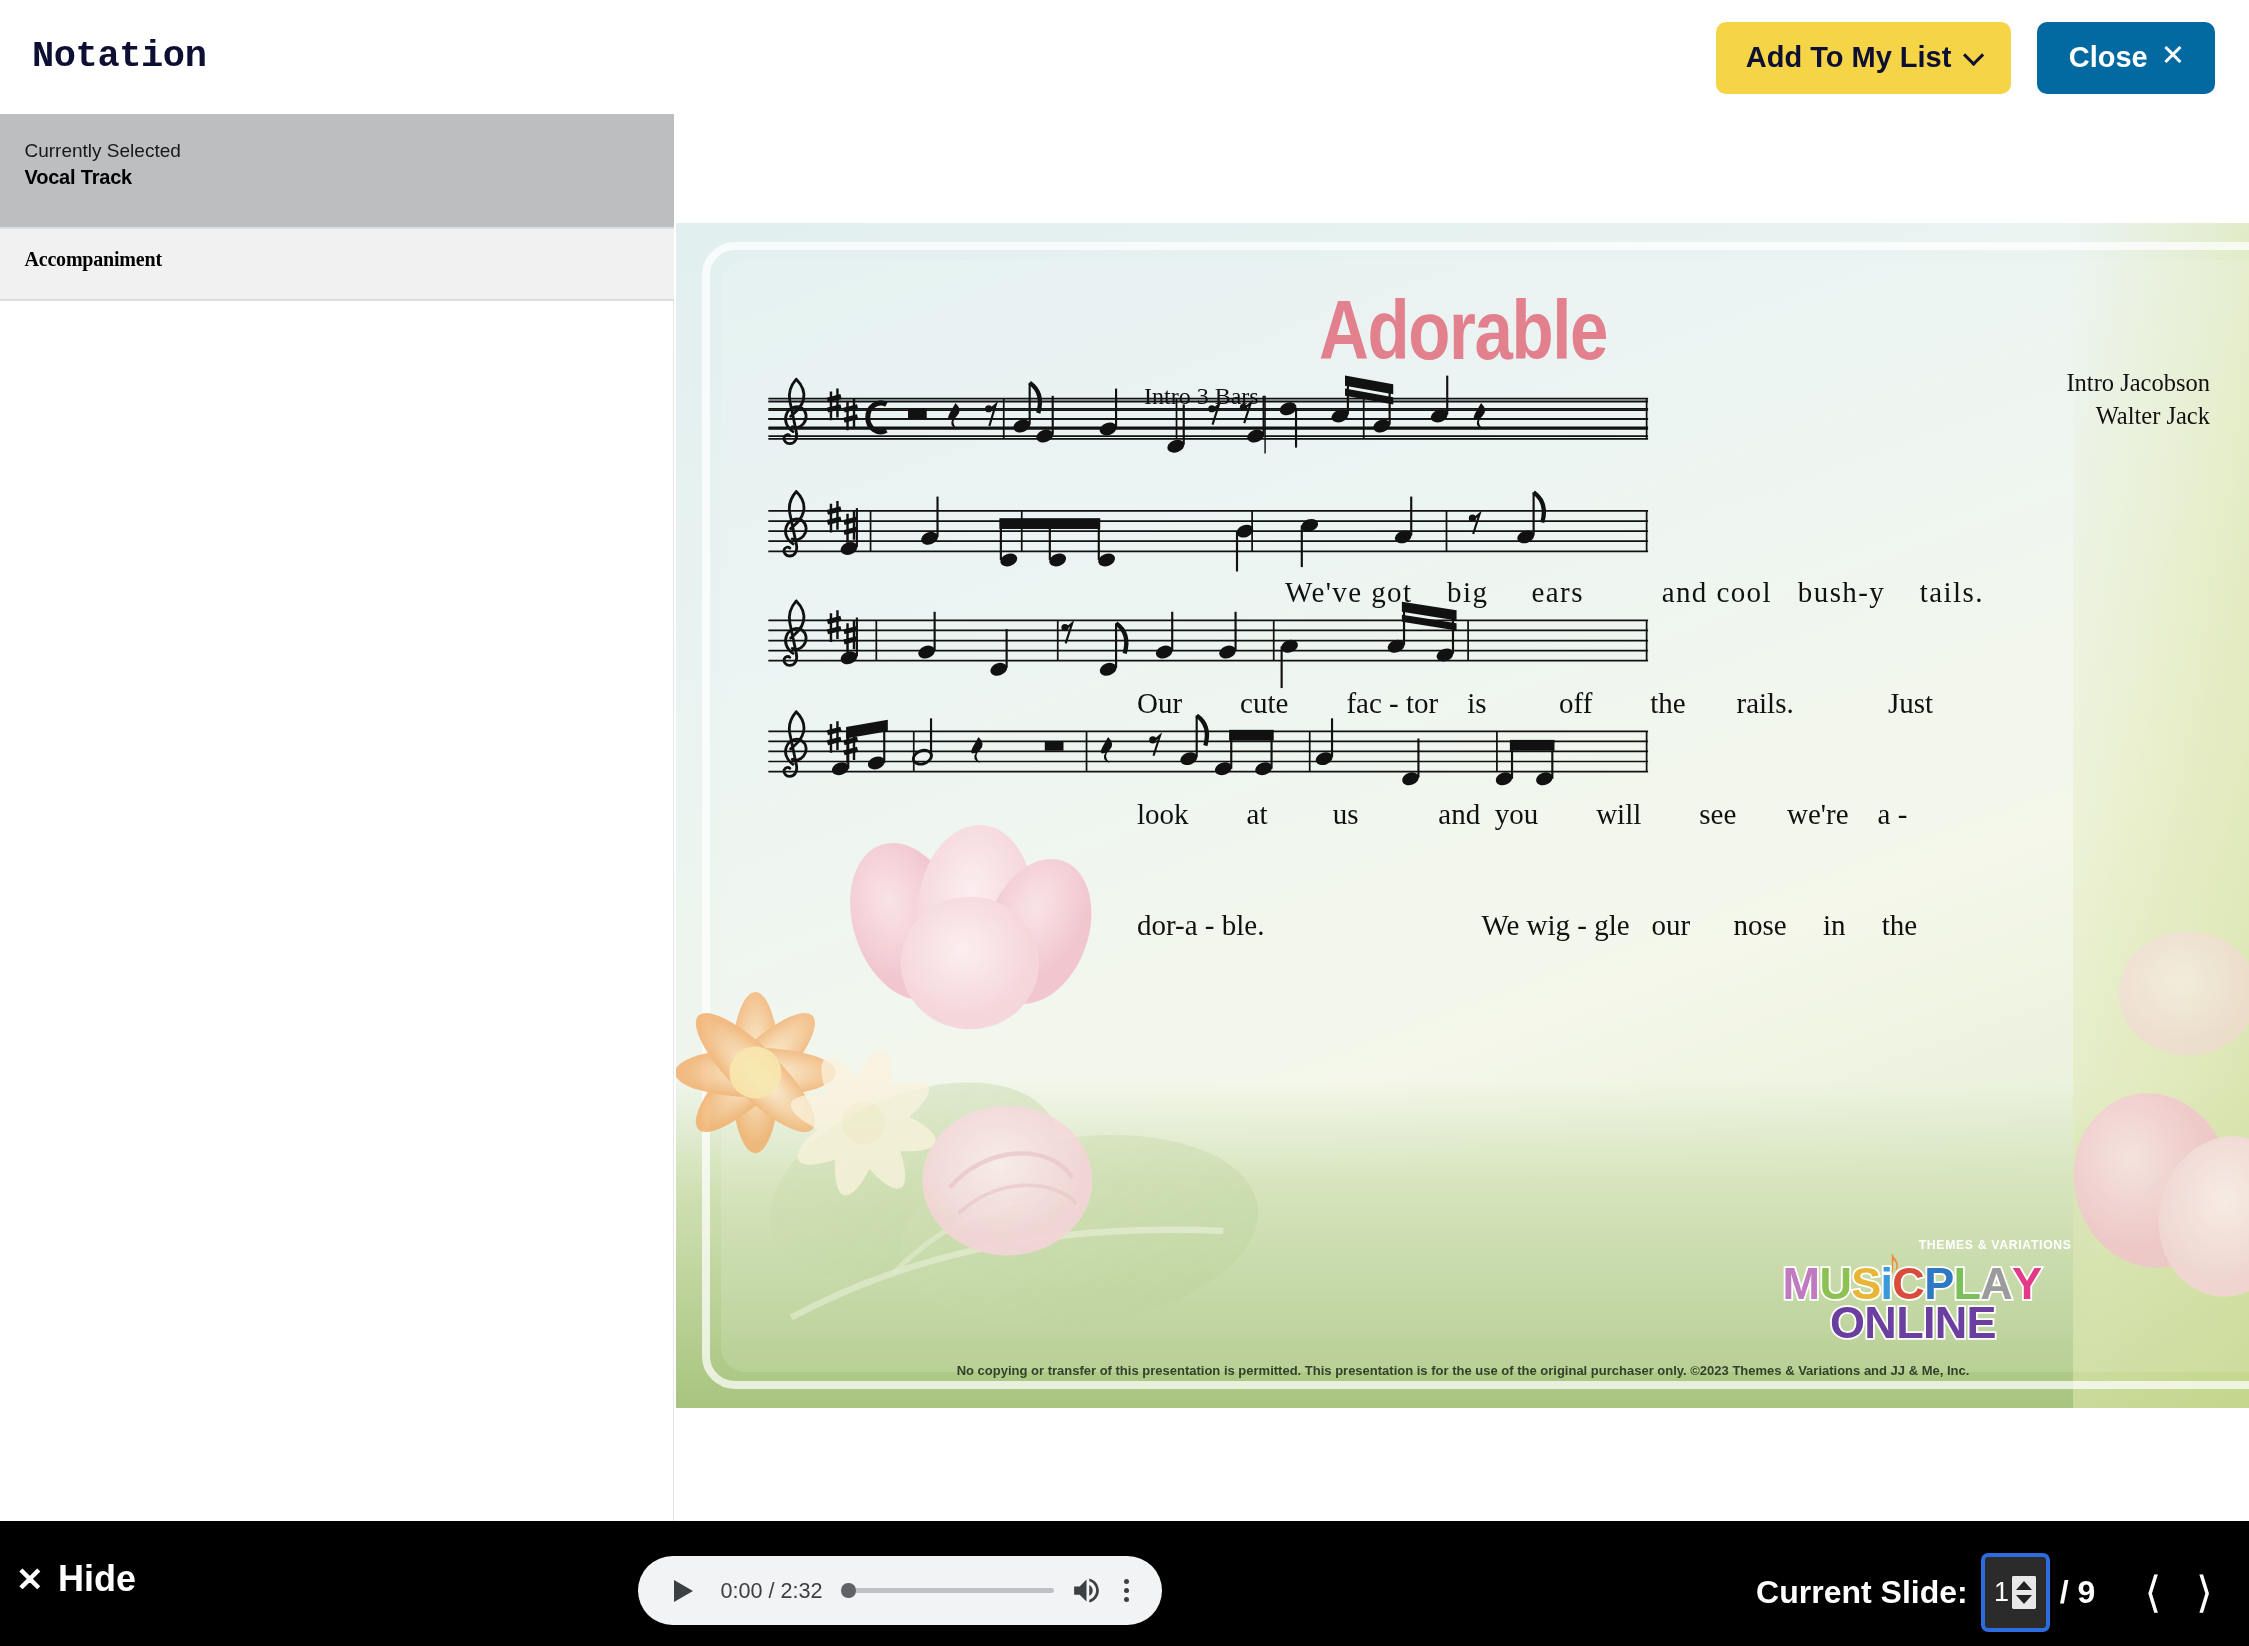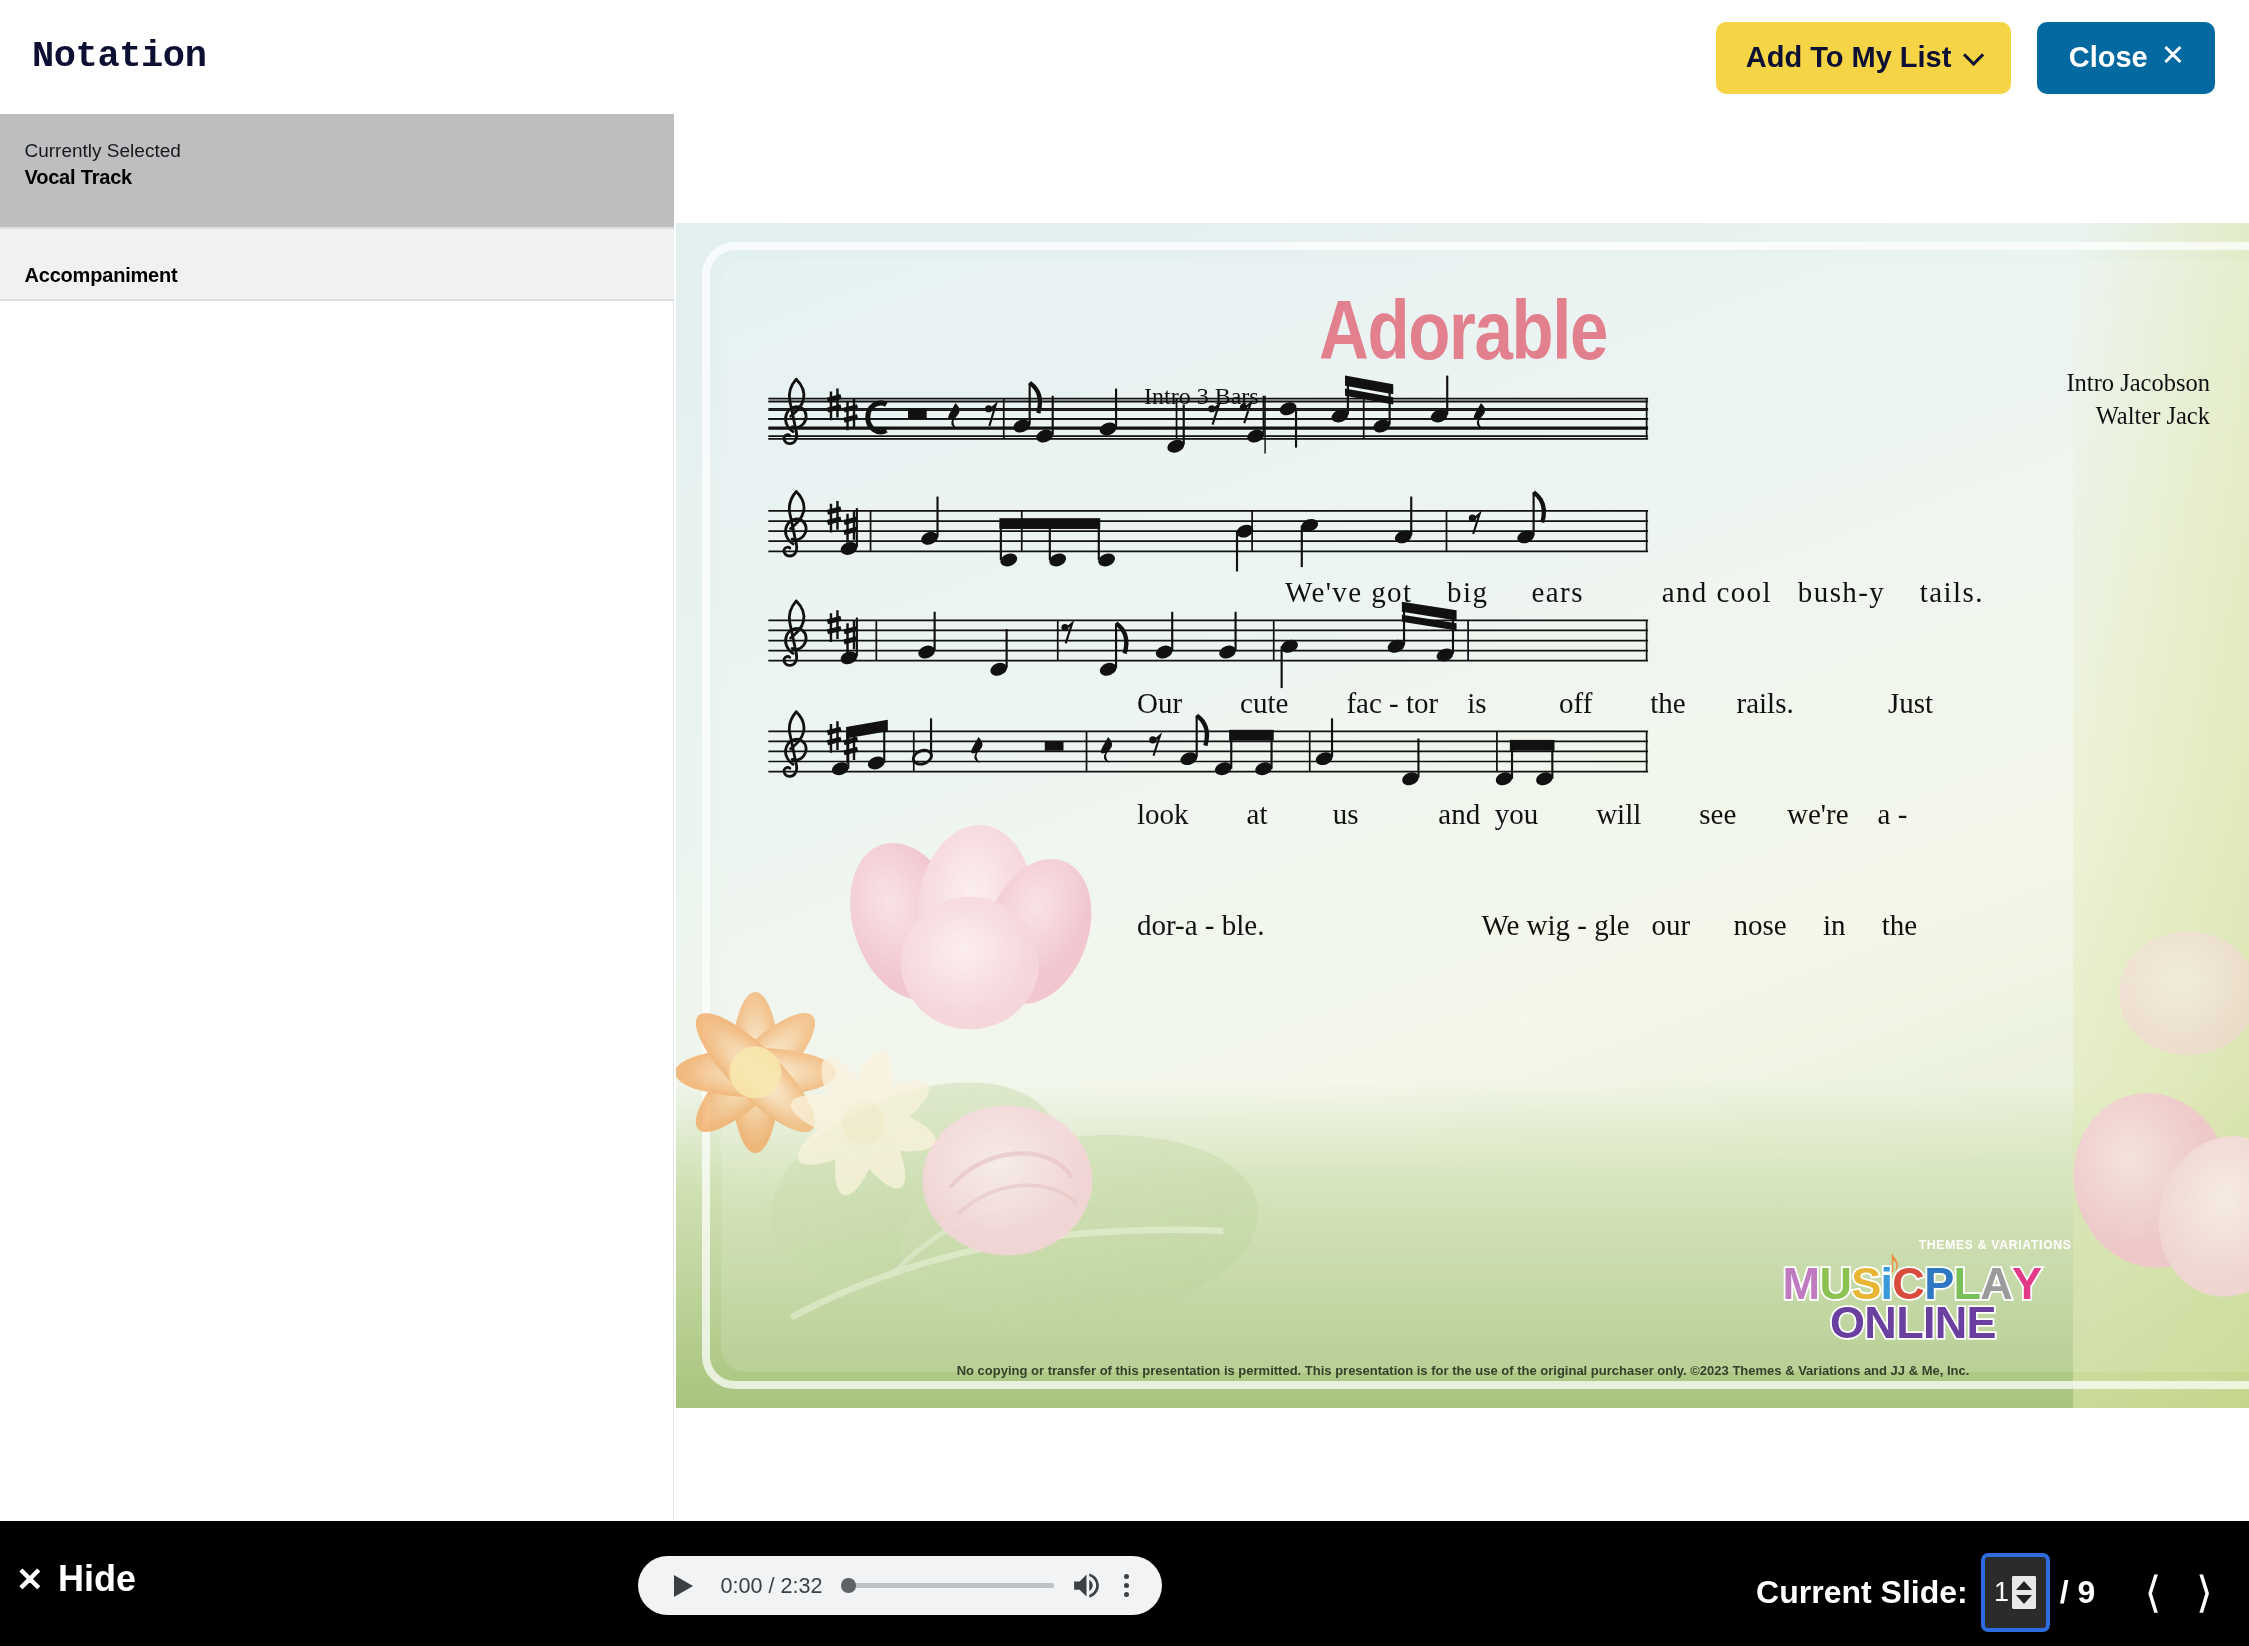--- a/index.html
+++ b/index.html
@@ -54,21 +54,21 @@
   
   #left-panel {
     position: absolute; left: 0; top: 114px; width: 674px; height: 1407px;
     background: #ffffff; border-right: 1.4px solid #e4e6e8; z-index: 30;
   }
   .track-item {
     width: 674px; padding: 26px 0 29px 24.5px; cursor: pointer;
     border-bottom: 2.2px solid #dcdee0;
   }
   #track-vocal { background: #bcbec0; height: 115px; }
-  #track-accomp { background: #f1f1f1; height: 72px; padding-top: 35px;}
+  #track-accomp { background: #f1f1f1; height: 72px; padding-top: 19px; font-family: Liberation Serif, serif;}
   .track-sub { font-size: 19px; color: #17181a; font-weight: 400; margin-bottom: 4.3px; }
   .track-name { font-size: 20px; color: #000000; font-weight: 800; letter-spacing: -0.2px;}
 
   
   #slide-area {
     position: absolute; left: 676px; top: 223px;
     width: 1574px; height: 1185px; overflow: hidden; z-index: 10; padding-left: 28px;
   }
   #slide {
     position: absolute; left: 0; top: 0; width: 1649px; height: 1185px;
@@ -171,21 +171,21 @@
   }
   #hide-btn {
     position: absolute; left: 16px; top: 37px;
     display:flex; align-items:center; gap: 14.4px;
     color: #ffffff; font-size: 36px; font-weight: 700; cursor: pointer;
   }
   #hide-x {
     font-size: 33px; font-weight: 800; line-height: 1;
   }
   #audio-player {
-    position: absolute; left: 638px; top: 1556px; width: 524px; height: 59px;
+    position: absolute; left: 638px; top: 1556px; width: 524px; height: 69px;
     background: #f1f3f4; border-radius: 35px;
     display:flex; align-items:center; gap: 0px; padding: 0 19px; z-index: 55;
   }
   #play-btn {
     width: 39px; height: 39px; margin-left: 7.2px; cursor:pointer;
     display:flex; align-items:center; justify-content:center;
   }
   #play-tri {
     width: 0; height: 0;
     border-left: 19px solid #3c4043;

